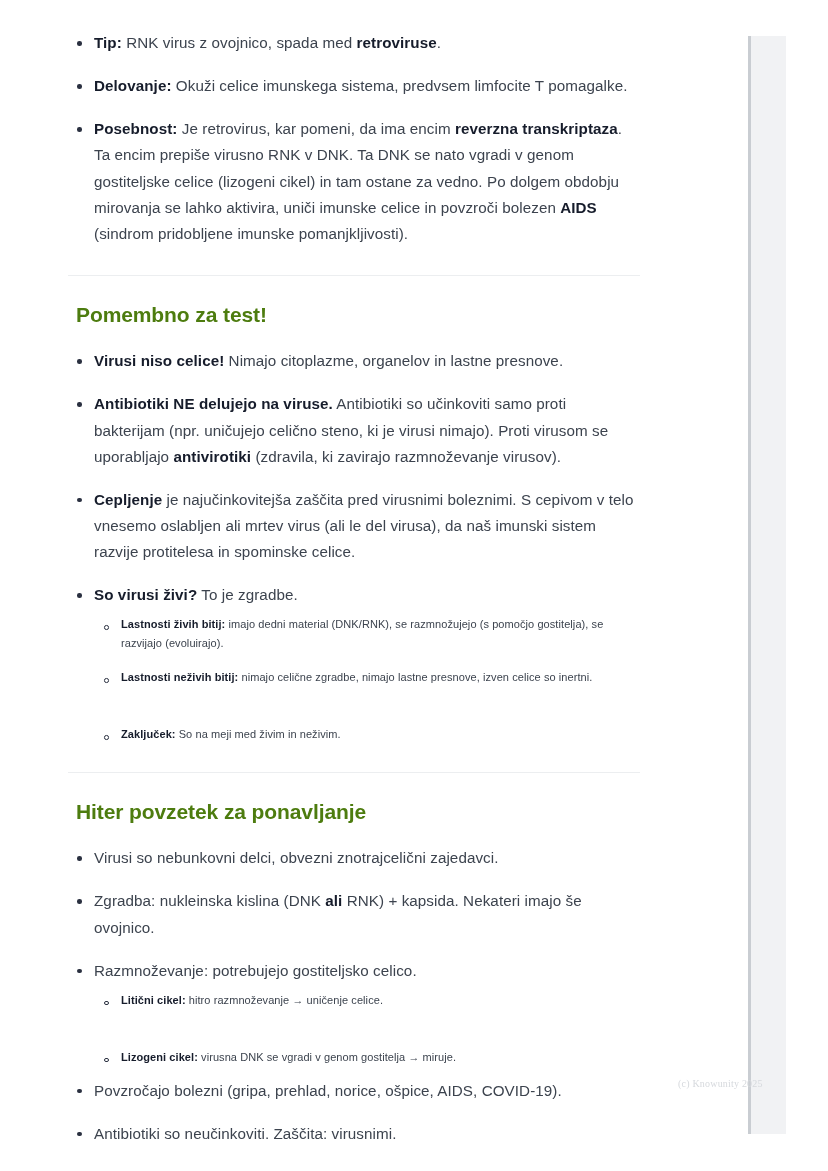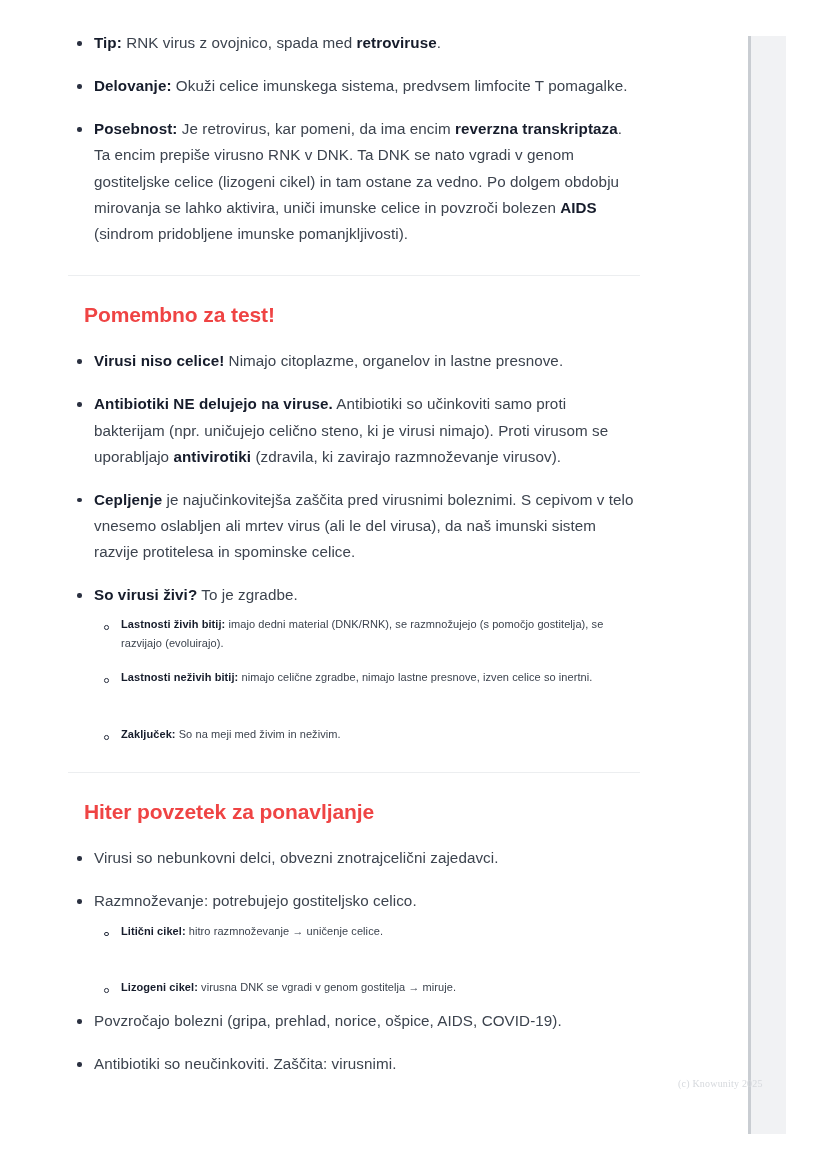--- a/index.html
+++ b/index.html
@@ -102,22 +102,22 @@
 
   b, strong, .b {
     font-weight: 700;
     color: #161c2b;
   }
 
   
   h2.sec {
     font-size: 21px;
     font-weight: 700;
-    color: #ef4444;
-    margin: 0 0 20px 16px;
+    color: #4d7c0f;
+    margin: 0 0 20px 8px;
     letter-spacing: -0.1px;
     line-height: 1.25;
   }
 
   
   hr.div {
     border: 0;
     border-top: 1.2px solid #eceef0;
     margin: 28px 0 26px 0;
     width: 572px;
@@ -165,20 +165,21 @@
               <li><span class="b">Lastnosti neživih bitij:</span><span> nimajo celične zgradbe, nimajo lastne presnove, izven celice so inertni.</span></li>
               <li><span class="b">Zaključek:</span><span> So na meji med živim in neživim.</span></li>
             </ul></li>
         </ul>
       </div>
       <hr class="div">
       <div class="block">
         <h2 class="sec">Hiter povzetek za ponavljanje</h2>
         <ul class="l1">
           <li><span>Virusi so nebunkovni delci, obvezni znotrajcelični zajedavci.</span></li>
+          <li><span>Zgradba: nukleinska kislina (DNK </span><strong>ali</strong><span> RNK) + kapsida. Nekateri imajo še ovojnico.</span></li>
           <li class="nested-parent"><span>Razmnoževanje: potrebujejo gostiteljsko celico.</span><ul class="l2">
               <li><span class="b">Litični cikel:</span><span> hitro razmnoževanje → uničenje celice.</span></li>
               <li><span class="b">Lizogeni cikel:</span><span> virusna DNK se vgradi v genom gostitelja → miruje.</span></li>
             </ul></li>
           <li><span>Povzročajo bolezni (gripa, prehlad, norice, ošpice, AIDS, COVID-19).</span></li>
           <li><span>Antibiotiki so neučinkoviti. Zaščita: virusnimi.</span></li>
         </ul>
       </div>
     </div>
 

